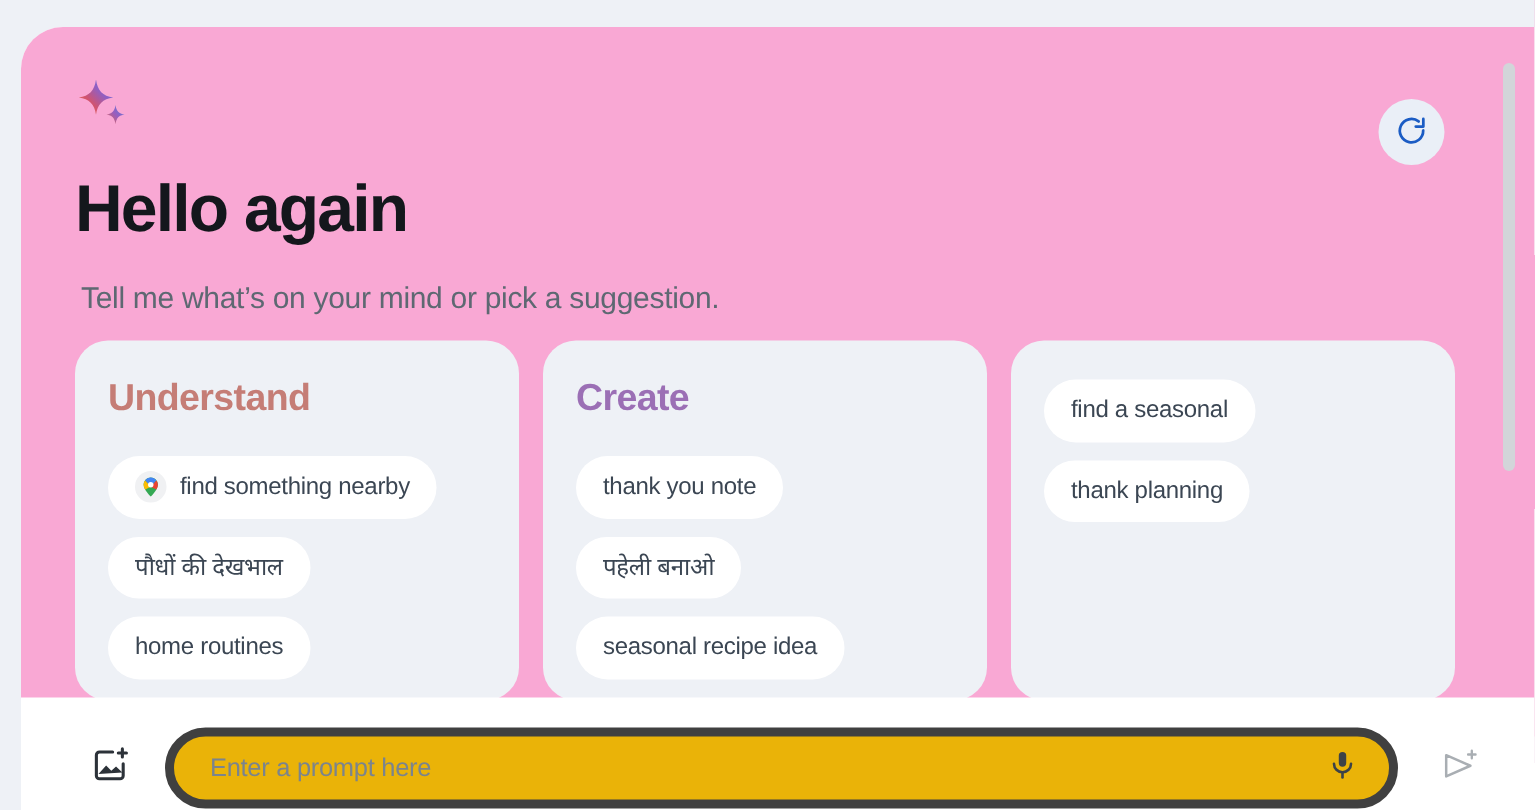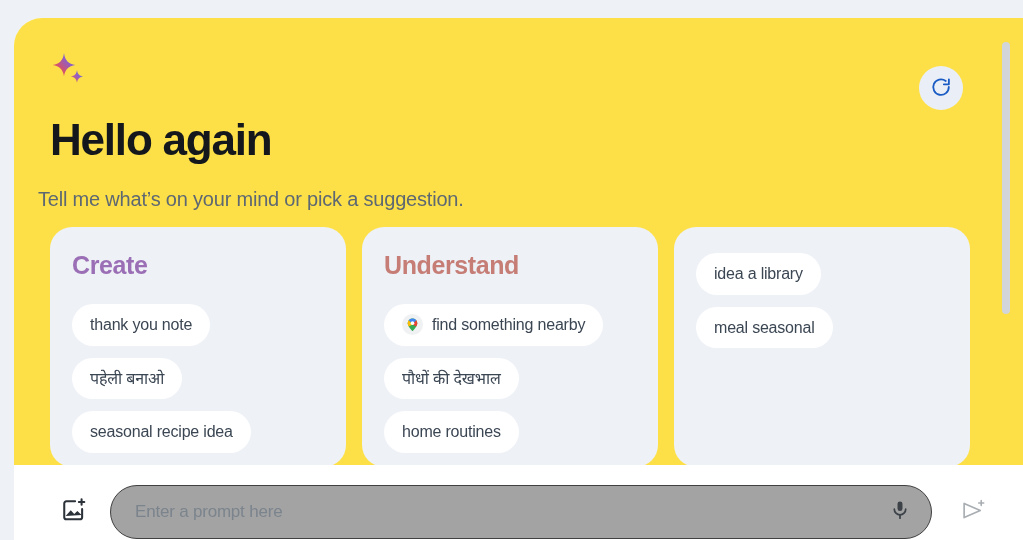--- a/index.html
+++ b/index.html
@@ -19,21 +19,21 @@
     border-top-left-radius: 28px;
     overflow: hidden;
   }
 
   
   #scroll-region {
     position: absolute;
     left: 0; top: 0;
     width: 1009px; height: 473px;
     overflow: hidden;
-    background: #fde047;
+    background: #f9a8d4;
   }
 
   
   .sparkle-wrap {
     position: absolute;
     left: 36px; top: 32px;
     width: 40px; height: 40px;
   }
 
   .refresh-btn {
@@ -55,21 +55,21 @@
     font-size: 44px;
     font-weight: bold;
     letter-spacing: -1.2px;
     color: #14171c;
     line-height: 1.1;
     white-space: nowrap;
   }
 
   .subtitle {
     position: absolute;
-    left: 24px; top: 170px;
+    left: 40px; top: 170px;
     margin: 0;
     font-size: 20px;
     color: #5e6872;
     letter-spacing: -0.2px;
     white-space: nowrap;
   }
 
   
   .cards {
     position: absolute;
@@ -166,26 +166,26 @@
     width: 28px; height: 28px;
     background: none; border: none; padding: 0;
     display: flex; align-items: center; justify-content: center;
     cursor: pointer;
     flex: 0 0 auto;
   }
 
   .input-shell {
     flex: 1 1 auto;
     height: 54px;
-    border: 1px solid #404040;
+    border: 6px solid #404040;
     border-radius: 27px;
     display: flex;
     align-items: center;
     padding: 0 16px 0 22px;
-    background: #a3a3a3;
+    background: #eab308;
     max-width: 822px;
   }
 
   .prompt-input {
     flex: 1 1 auto;
     border: none;
     outline: none;
     background: transparent;
     font-size: 17px;
     color: #3b4653;
@@ -246,35 +246,20 @@
         </svg>
       </span>
     </button>
 
     <h1 class="greeting">Hello again</h1>
     <p class="subtitle">Tell me what’s on your mind or pick a suggestion.</p>
 
     <div class="cards">
 
       <div class="card">
-        <h2 class="card-title create">Create</h2>
-        <div class="chip-list">
-          <button class="chip">
-            <span>thank you note</span>
-          </button>
-          <button class="chip">
-            <span>पहेली बनाओ</span>
-          </button>
-          <button class="chip">
-            <span>seasonal recipe idea</span>
-          </button>
-        </div>
-      </div>
-
-      <div class="card">
         <h2 class="card-title understand">Understand</h2>
         <div class="chip-list">
           <button class="chip">
             <span class="chip-icon">
               <svg width="15" height="15" viewBox="0 0 24 24">
                 <path d="M12 2.2 C7.8 2.2 4.4 5.6 4.4 9.8 C4.4 15.3 12 22.4 12 22.4 C12 22.4 19.6 15.3 19.6 9.8 C19.6 5.6 16.2 2.2 12 2.2 Z" fill="#34a853"></path>
                 <path d="M12 2.2 C9.6 2.2 7.4 3.4 6 5.2 L12 12 L18 5.2 C16.6 3.4 14.4 2.2 12 2.2 Z" fill="#4285f4"></path>
                 <path d="M6 5.2 C4.9 6.5 4.4 8.1 4.4 9.8 C4.4 11.5 5.1 13.3 6.1 15 L12 12 Z" fill="#fbbc04"></path>
                 <path d="M19.6 9.8 C19.6 8.1 19.1 6.5 18 5.2 L12 12 L17.9 15 C18.9 13.3 19.6 11.5 19.6 9.8 Z" fill="#ea4335"></path>
                 <circle cx="12" cy="9.8" r="2.9" fill="#ffffff"></circle>
@@ -285,26 +270,41 @@
           <button class="chip">
             <span>पौधों की देखभाल</span>
           </button>
           <button class="chip">
             <span>home routines</span>
           </button>
         </div>
       </div>
 
       <div class="card">
+        <h2 class="card-title create">Create</h2>
         <div class="chip-list">
           <button class="chip">
-            <span>idea a library</span>
-          </button>
-          <button class="chip">
-            <span>meal seasonal</span>
+            <span>thank you note</span>
+          </button>
+          <button class="chip">
+            <span>पहेली बनाओ</span>
+          </button>
+          <button class="chip">
+            <span>seasonal recipe idea</span>
+          </button>
+        </div>
+      </div>
+
+      <div class="card">
+        <div class="chip-list">
+          <button class="chip">
+            <span>find a seasonal</span>
+          </button>
+          <button class="chip">
+            <span>thank planning</span>
           </button>
         </div>
       </div>
 
     </div>
 
     <div class="scrollbar-track">
       <div class="scrollbar-thumb"></div>
     </div>
 

